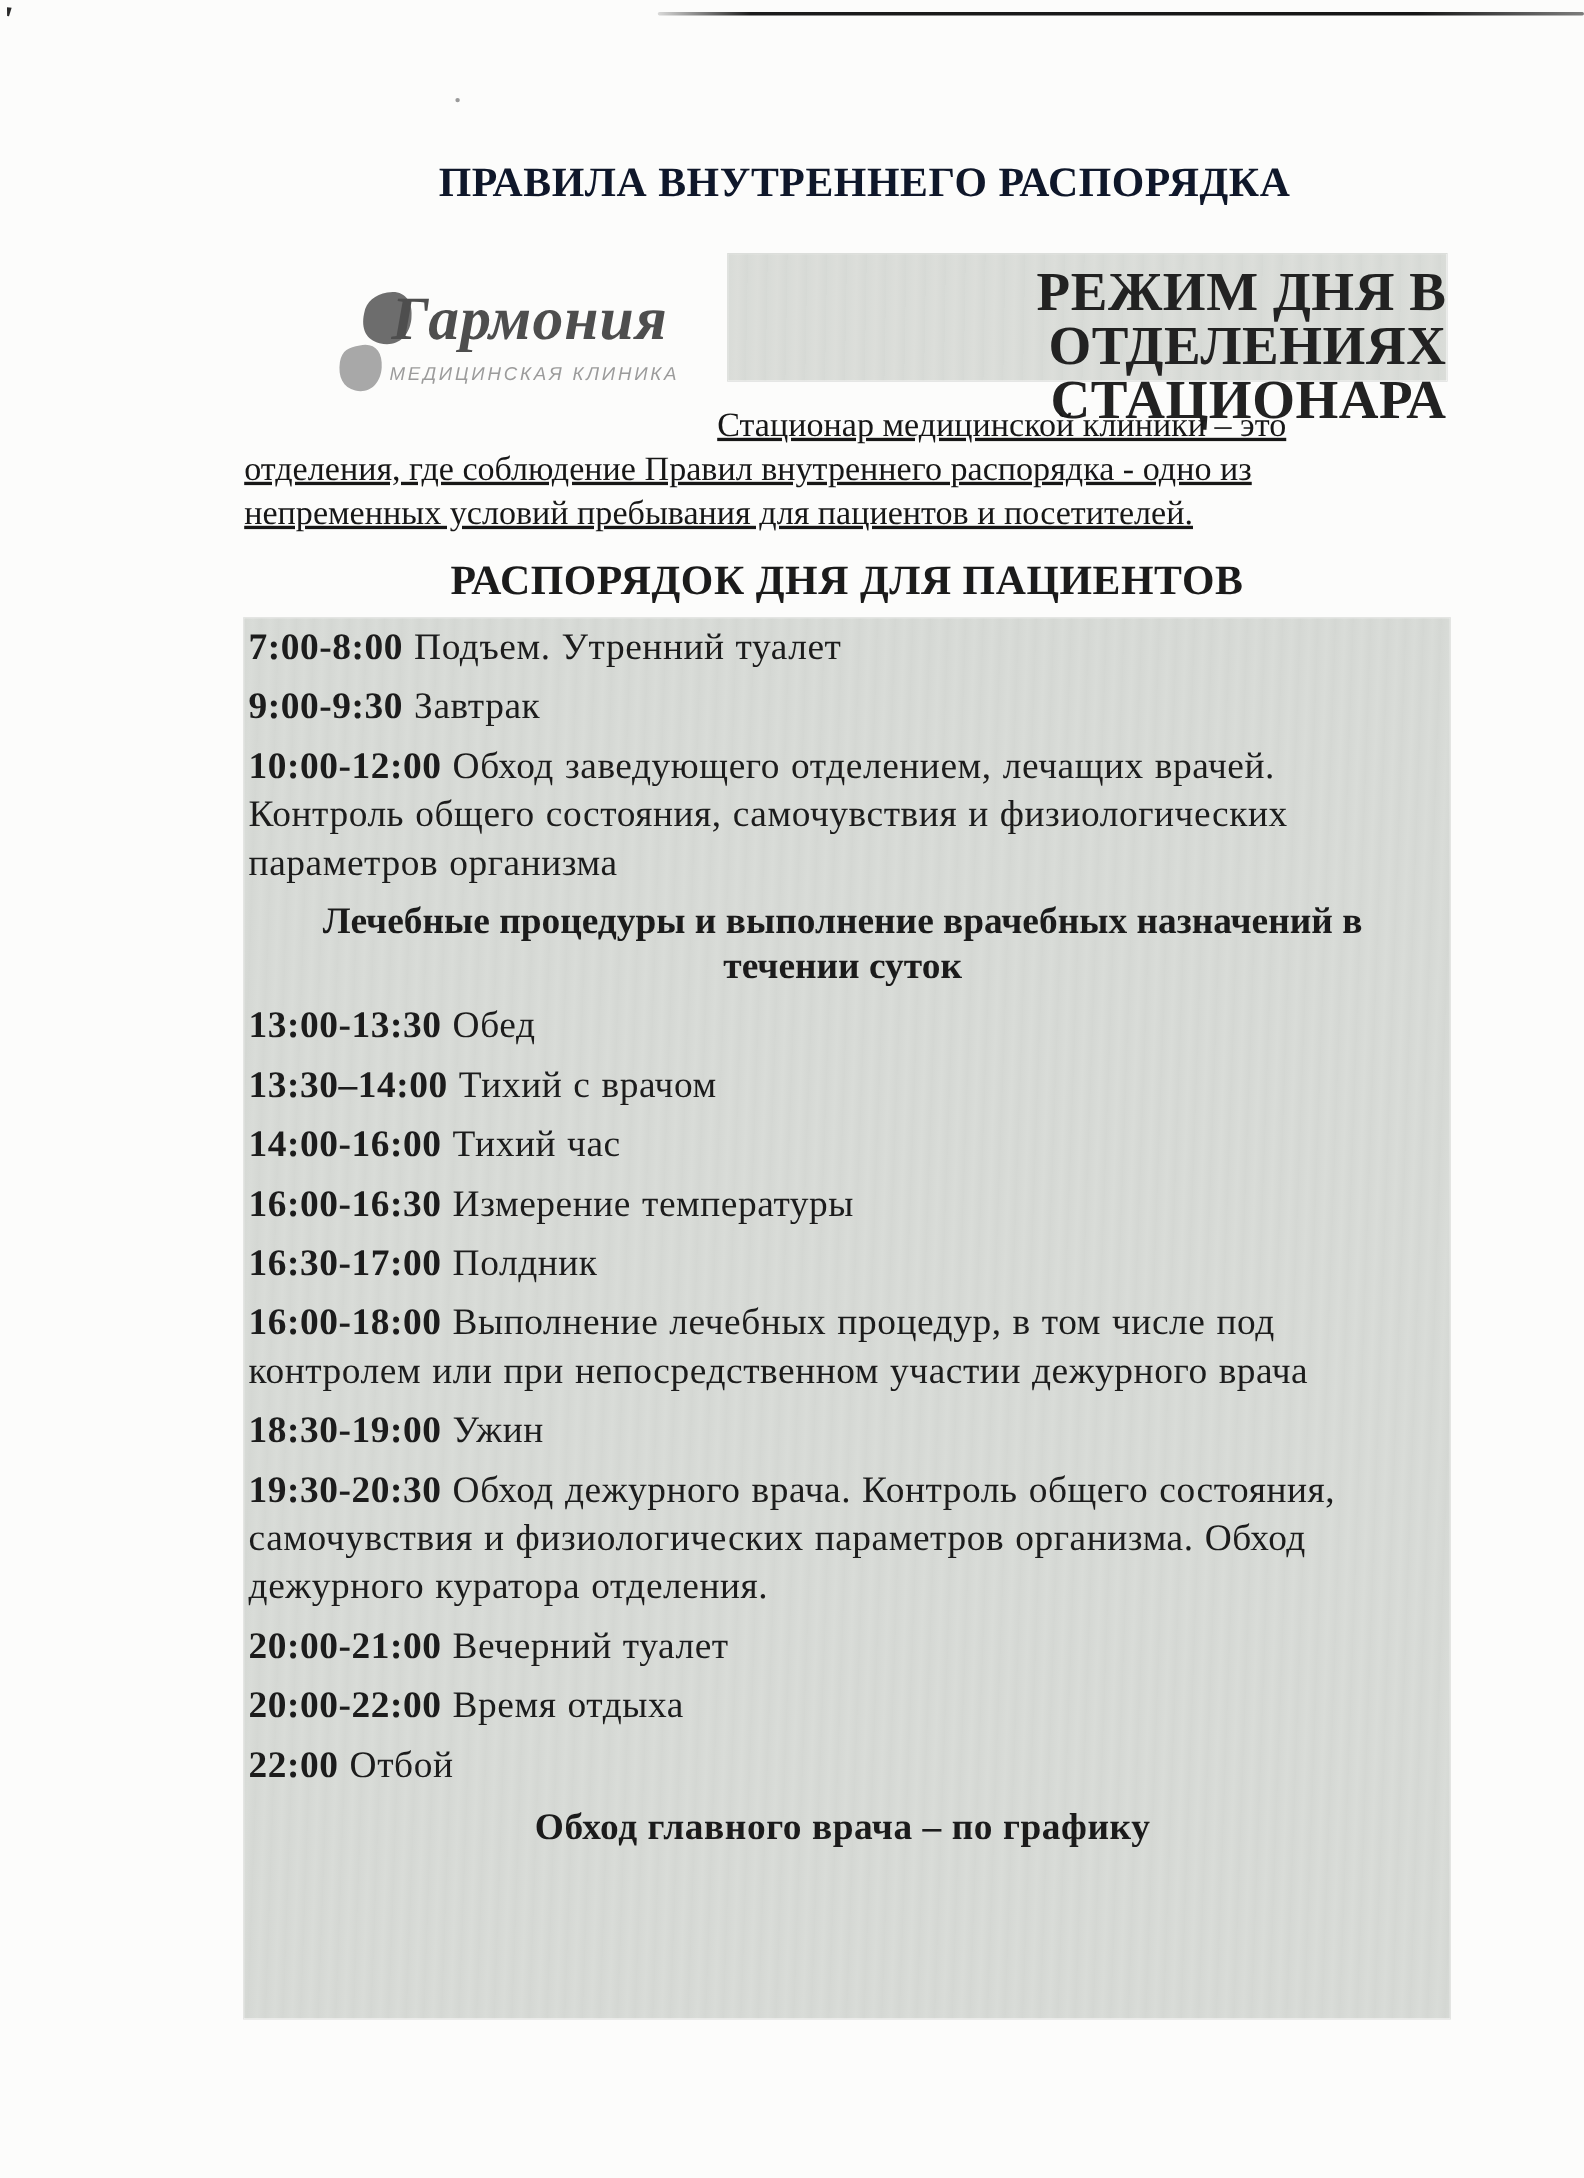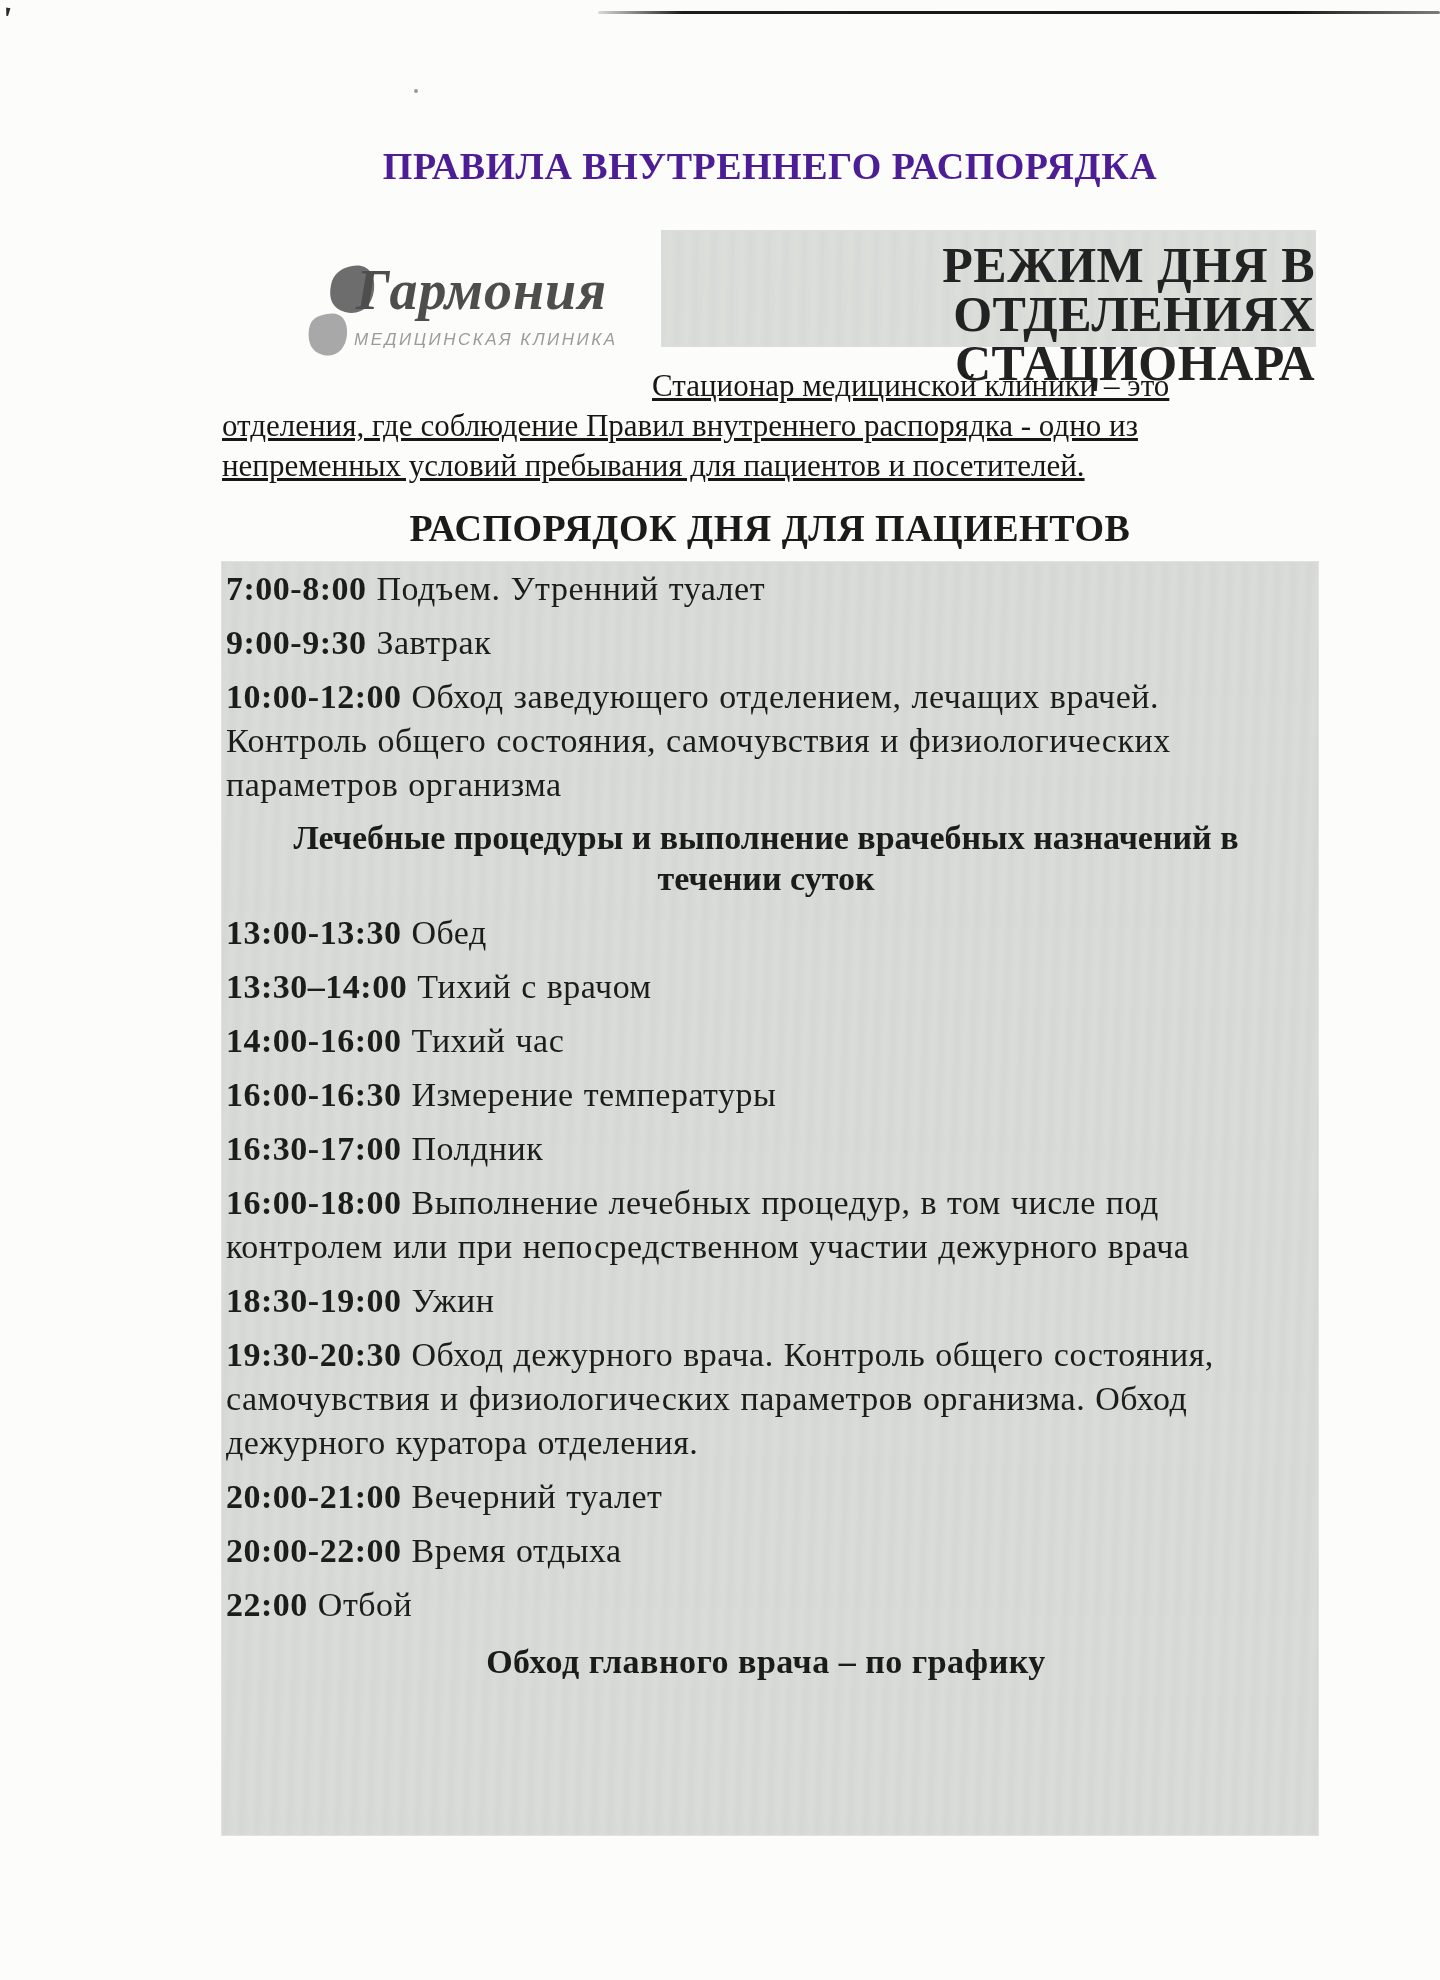--- a/index.html
+++ b/index.html
@@ -22,24 +22,24 @@
   .top-rule {
     position: absolute; left: 598px; top: 11px; width: 842px; height: 3px;
     background: linear-gradient(90deg, rgba(20,20,20,0.15), #1c1c1c 10%, #161616 82%, rgba(20,20,20,0.55));
     border-radius: 2px;
   }
   .speck-1 { position: absolute; left: 414px; top: 89px; width: 4px; height: 4px; background: #9a9a9a; border-radius: 50%; }
   .speck-2 { position: absolute; left: 1158px; top: 735px; width: 5px; height: 5px; background: #3a3a3a; border-radius: 50%; }
 
   
   .doc-title {
-    position: absolute; left: 150px; top: 144px; width: 1240px;
+    position: absolute; left: 166px; top: 144px; width: 1240px;
     margin: 0; text-align: center;
     font-size: 38px; font-weight: bold; letter-spacing: 0.5px;
-    color: #4c1d95; white-space: nowrap;
+    color: #0f172a; white-space: nowrap;
   }
 
   
   .logo { position: absolute; left: 306px; top: 252px; width: 370px; height: 118px; }
   .logo-icon { position: absolute; left: 0; top: 8px; }
   .logo-name {
     position: absolute; left: 50px; top: 8px;
     font-size: 56px; font-weight: bold; font-style: italic;
     color: #4e4e4e; letter-spacing: 1px; line-height: 1.1;
   }

